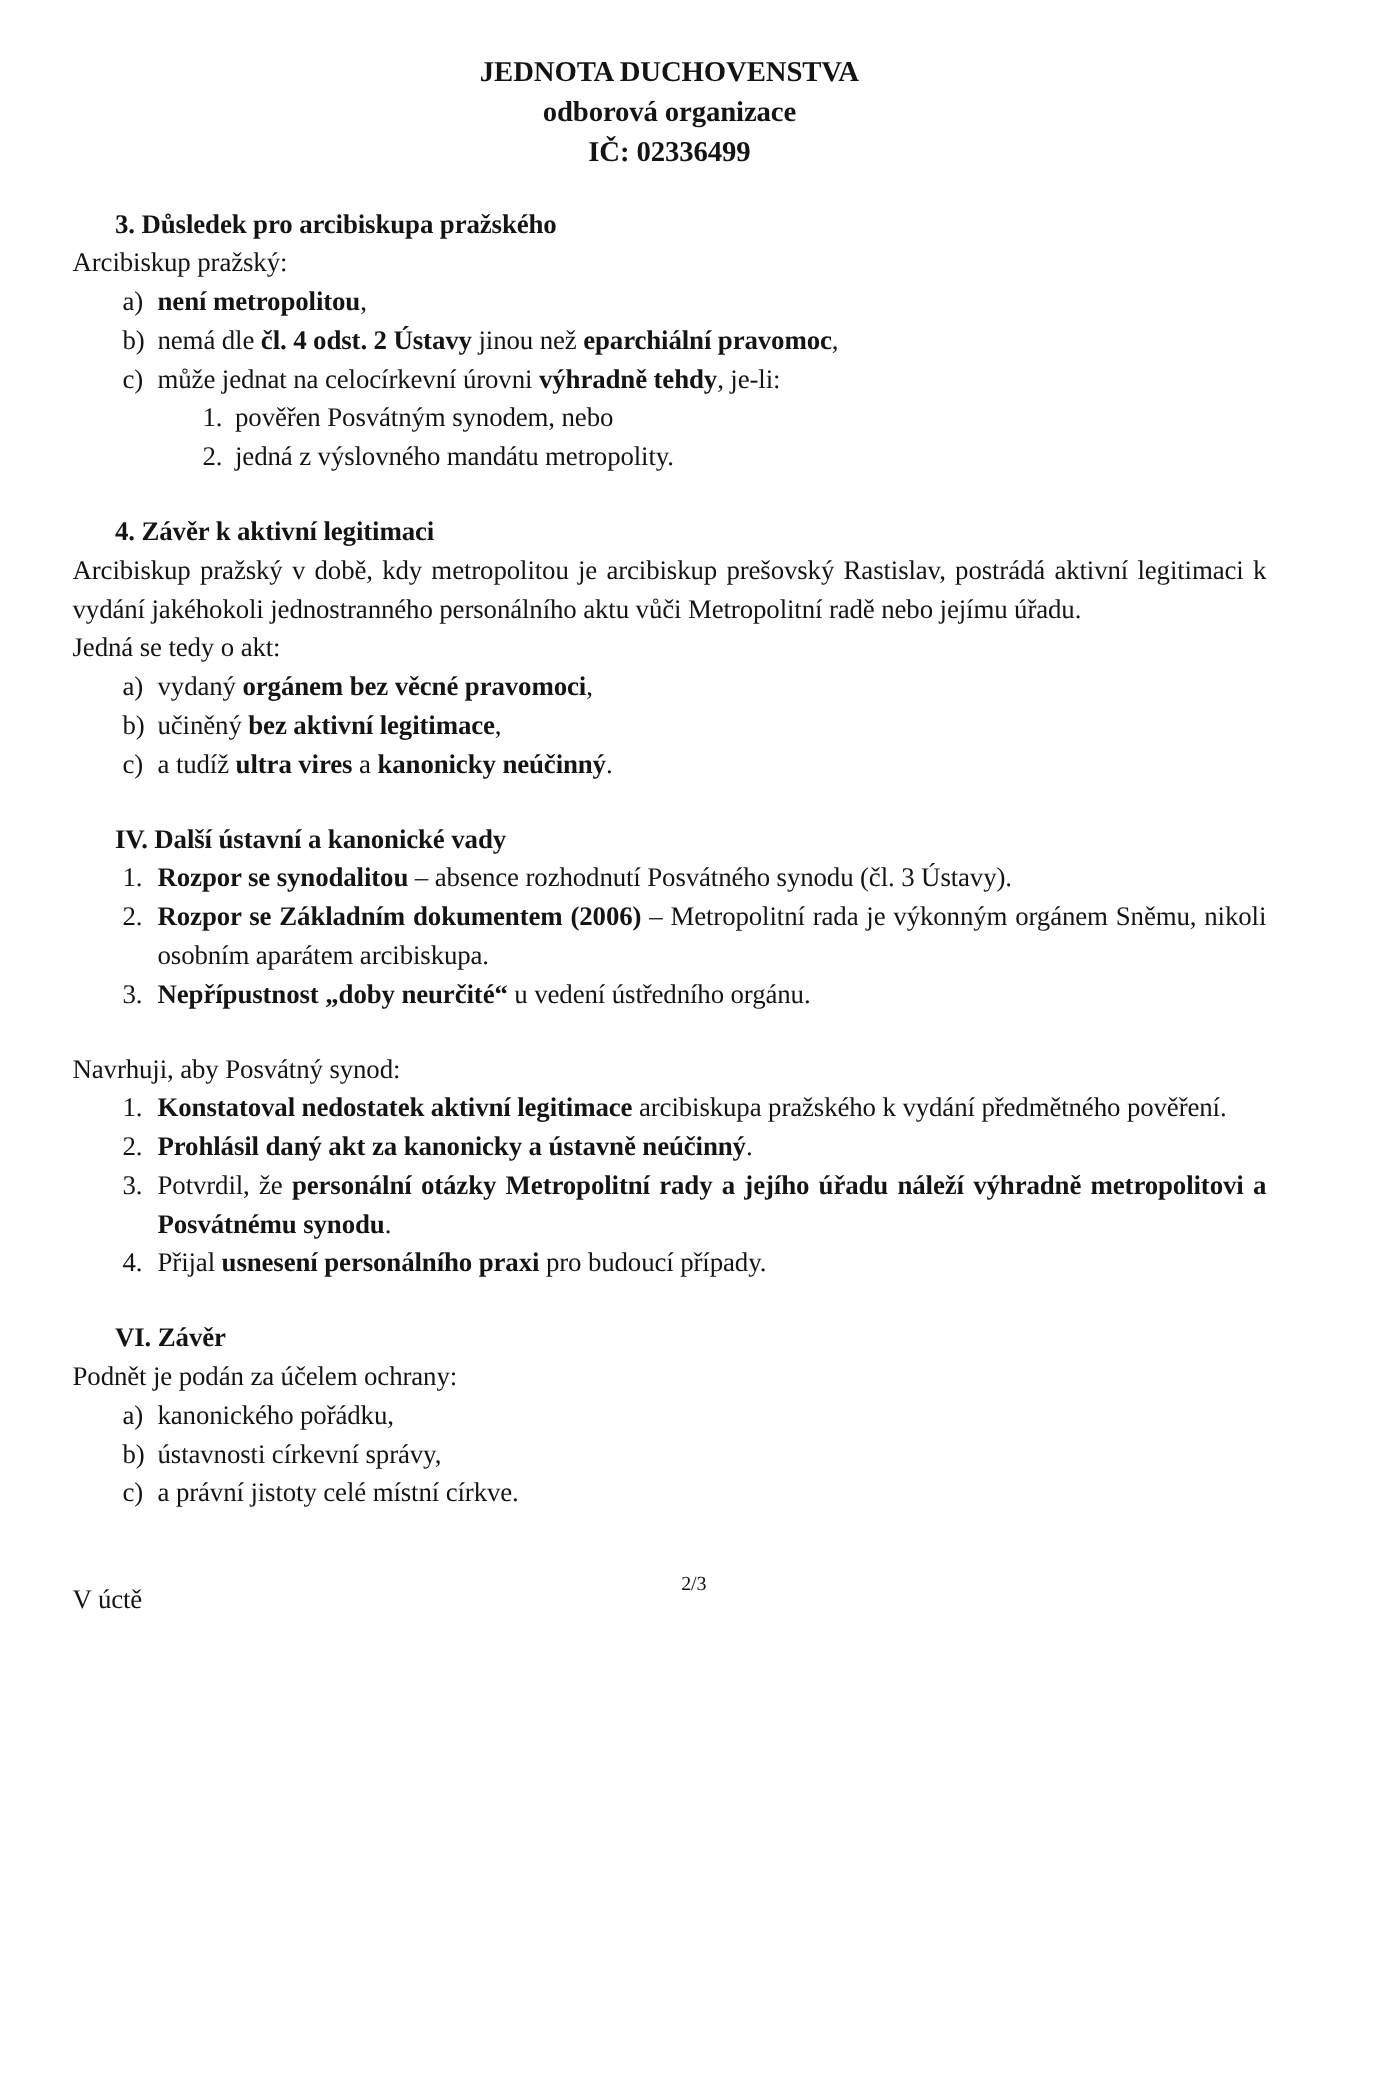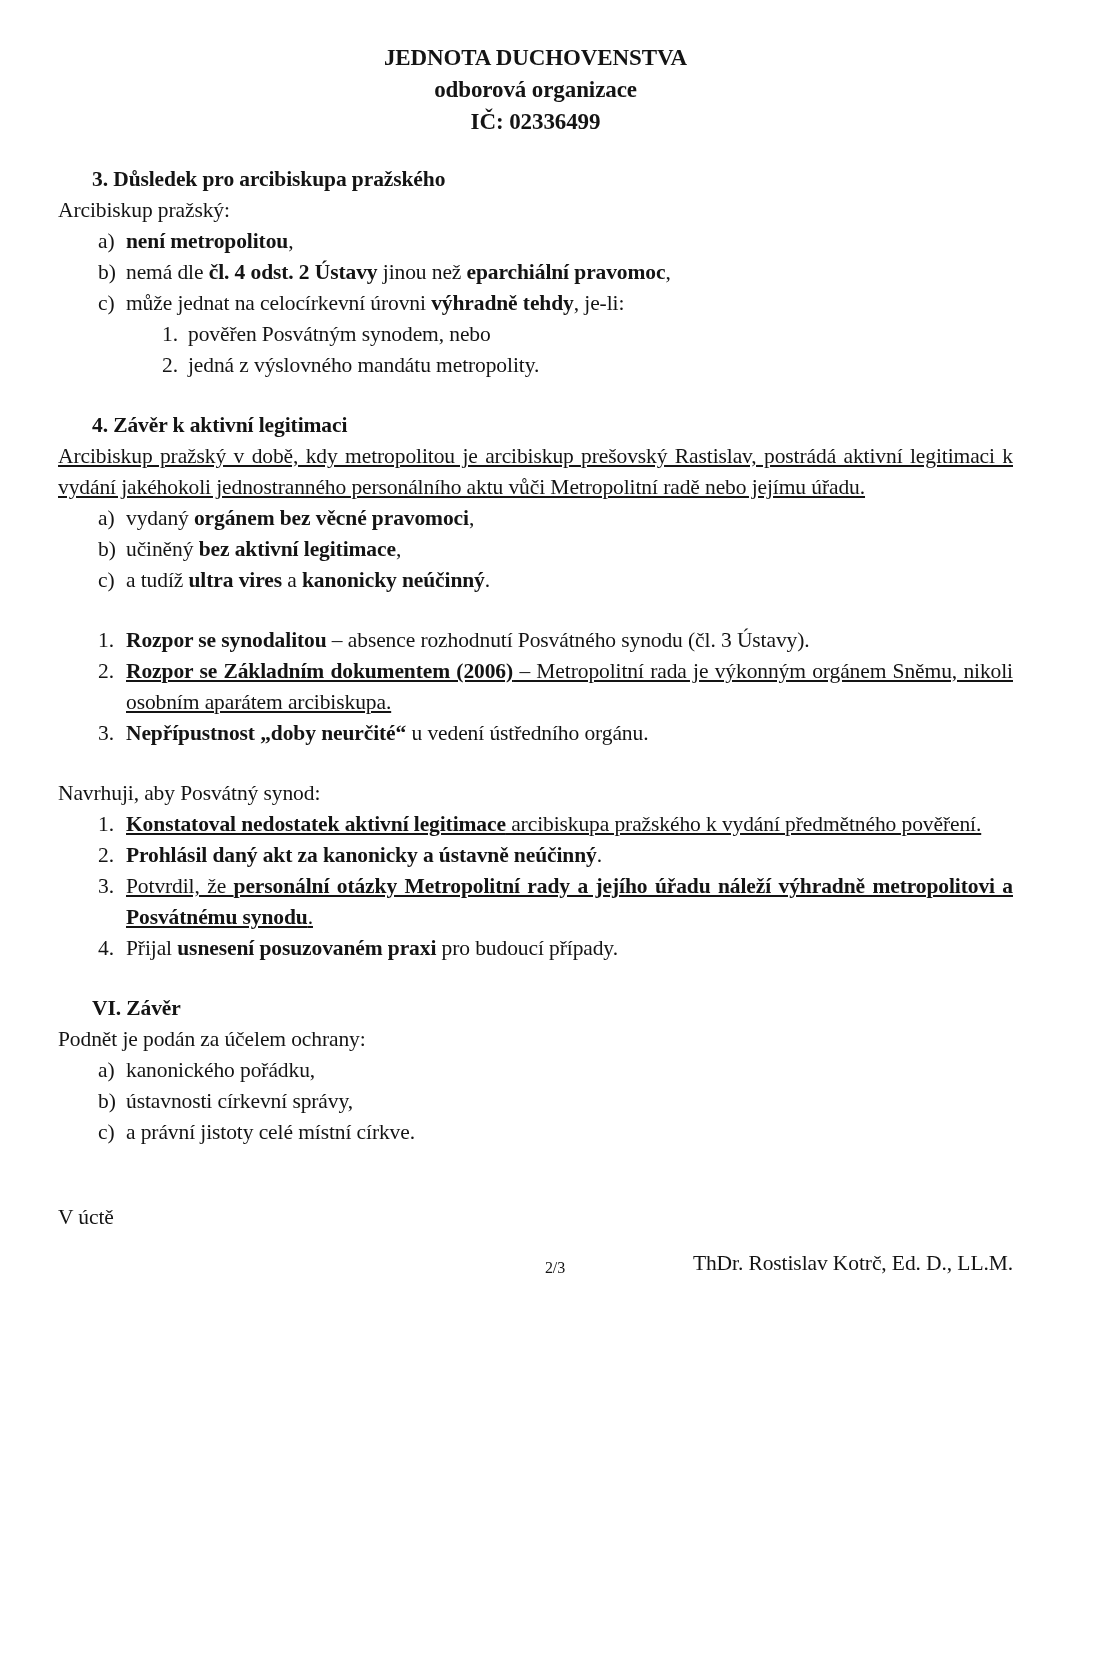--- a/index.html
+++ b/index.html
@@ -28,21 +28,21 @@
     line-height: 32px;
     margin-bottom: 26px;
   }
   .blk { position: relative; }
   .heading { font-weight: bold; margin-left: 34px; }
   .para { }
   .li1 { padding-left: 68px; }
   .li1 > .marker { position: absolute; left: 40px; top: 0; }
   .li2 { padding-left: 130px; }
   .li2 > .marker { position: absolute; left: 104px; top: 0; }
-  .justify { text-align: justify; text-align-last: left; text-decoration: underline; }
+  .justify { text-align: justify; text-align-last: left; }
   .gap    { height: 29px; }
   .gap-lg { height: 54px; }
   .gap-sm { height: 15px; }
   .signature { text-align: right; }
   .b { font-weight: bold; }
   .r { font-weight: normal; }
   .page-footer {
     position: absolute;
     bottom: 36px;
     left: 0;
@@ -65,33 +65,35 @@
       <div class="blk heading"><span class="b">3. Důsledek pro arcibiskupa pražského</span></div>
       <div class="blk para"><span class="r">Arcibiskup pražský:</span></div>
       <div class="blk li1"><span class="marker r">a)</span><span class="b">není metropolitou</span><span class="r">,</span></div>
       <div class="blk li1"><span class="marker r">b)</span><span class="r">nemá dle </span><span class="b">čl. 4 odst. 2 Ústavy</span><span class="r"> jinou než </span><span class="b">eparchiální pravomoc</span><span class="r">,</span></div>
       <div class="blk li1"><span class="marker r">c)</span><span class="r">může jednat na celocírkevní úrovni </span><span class="b">výhradně tehdy</span><span class="r">, je-li:</span></div>
       <div class="blk li2"><span class="marker r">1.</span><span class="r">pověřen Posvátným synodem, nebo</span></div>
       <div class="blk li2"><span class="marker r">2.</span><span class="r">jedná z výslovného mandátu metropolity.</span></div>
       <div class="blk gap"></div>
       <div class="blk heading"><span class="b">4. Závěr k aktivní legitimaci</span></div>
       <div class="blk para justify"><span class="r">Arcibiskup pražský v době, kdy metropolitou je arcibiskup prešovský Rastislav, postrádá aktivní legitimaci k vydání jakéhokoli jednostranného personálního aktu vůči Metropolitní radě nebo jejímu úřadu.</span></div>
+      <div class="blk para"><span class="r">Jedná se tedy o akt:</span></div>
       <div class="blk li1"><span class="marker r">a)</span><span class="r">vydaný </span><span class="b">orgánem bez věcné pravomoci</span><span class="r">,</span></div>
       <div class="blk li1"><span class="marker r">b)</span><span class="r">učiněný </span><span class="b">bez aktivní legitimace</span><span class="r">,</span></div>
       <div class="blk li1"><span class="marker r">c)</span><span class="r">a tudíž </span><span class="b">ultra vires</span><span class="r"> a </span><span class="b">kanonicky neúčinný</span><span class="r">.</span></div>
       <div class="blk gap"></div>
+      <div class="blk heading"><span class="b">IV. Další ústavní a kanonické vady</span></div>
       <div class="blk li1"><span class="marker r">1.</span><span class="b">Rozpor se synodalitou</span><span class="r"> – absence rozhodnutí Posvátného synodu (čl. 3 Ústavy).</span></div>
       <div class="blk li1 justify"><span class="marker r">2.</span><span class="b">Rozpor se Základním dokumentem (2006)</span><span class="r"> – Metropolitní rada je výkonným orgánem Sněmu, nikoli osobním aparátem arcibiskupa.</span></div>
       <div class="blk li1"><span class="marker r">3.</span><span class="b">Nepřípustnost „doby neurčité“</span><span class="r"> u vedení ústředního orgánu.</span></div>
       <div class="blk gap"></div>
       <div class="blk para"><span class="r">Navrhuji, aby Posvátný synod:</span></div>
       <div class="blk li1 justify"><span class="marker r">1.</span><span class="b">Konstatoval nedostatek aktivní legitimace</span><span class="r"> arcibiskupa pražského k vydání předmětného pověření.</span></div>
       <div class="blk li1"><span class="marker r">2.</span><span class="b">Prohlásil daný akt za kanonicky a ústavně neúčinný</span><span class="r">.</span></div>
       <div class="blk li1 justify"><span class="marker r">3.</span><span class="r">Potvrdil, že </span><span class="b">personální otázky Metropolitní rady a jejího úřadu náleží výhradně metropolitovi a Posvátnému synodu</span><span class="r">.</span></div>
-      <div class="blk li1"><span class="marker r">4.</span><span class="r">Přijal </span><span class="b">usnesení posuzovaném praxi</span><span class="r"> pro budoucí případy.</span></div>
+      <div class="blk li1"><span class="marker r">4.</span><span class="r">Přijal </span><span class="b">usnesení personálního praxi</span><span class="r"> pro budoucí případy.</span></div>
       <div class="blk gap"></div>
       <div class="blk heading"><span class="b">VI. Závěr</span></div>
       <div class="blk para"><span class="r">Podnět je podán za účelem ochrany:</span></div>
       <div class="blk li1"><span class="marker r">a)</span><span class="r">kanonického pořádku,</span></div>
       <div class="blk li1"><span class="marker r">b)</span><span class="r">ústavnosti církevní správy,</span></div>
       <div class="blk li1"><span class="marker r">c)</span><span class="r">a právní jistoty celé místní církve.</span></div>
       <div class="blk gap-lg"></div>
       <div class="blk para"><span class="r">V úctě</span></div>
       <div class="blk gap-sm"></div>
       <div class="blk para signature"><span class="r">ThDr. Rostislav Kotrč, Ed. D., LL.M.</span></div>

